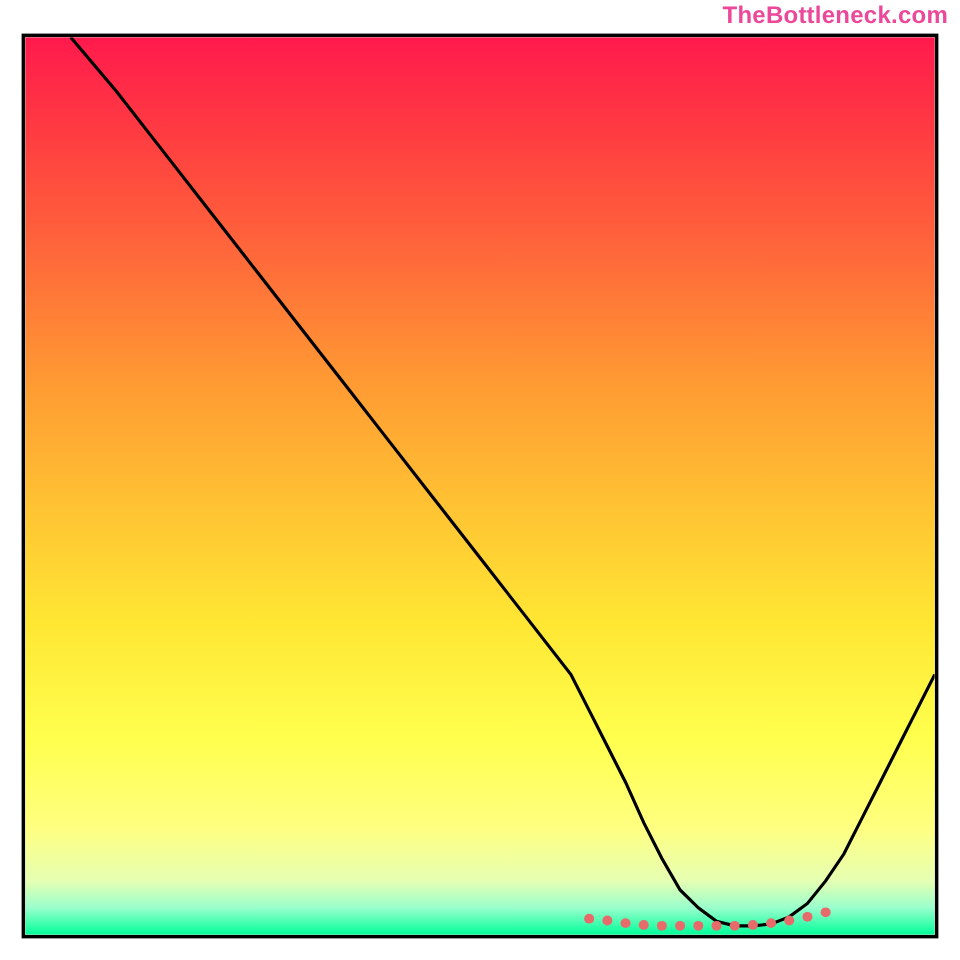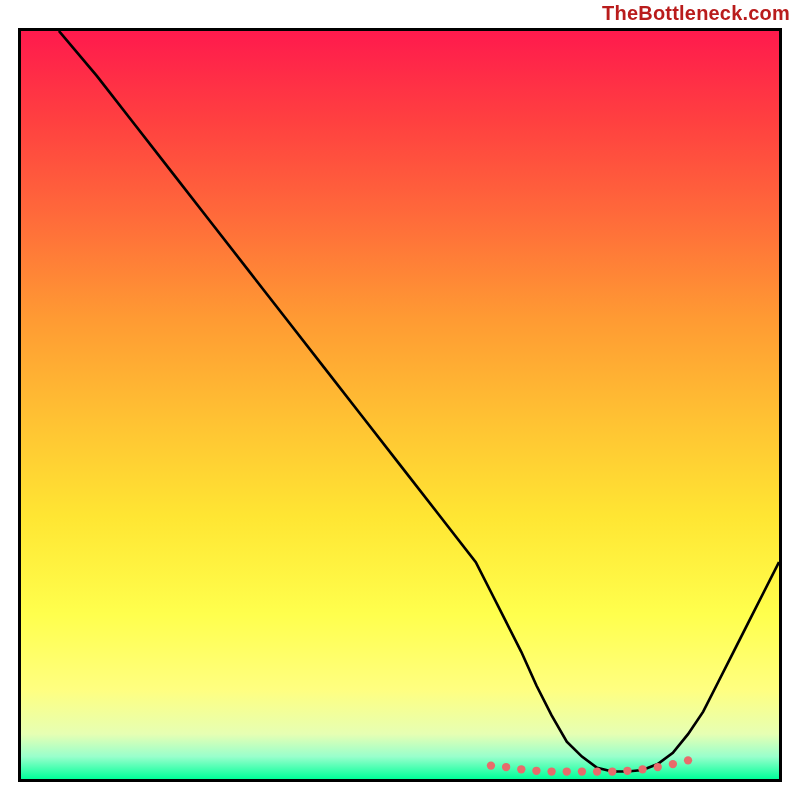--- a/index.html
+++ b/index.html
@@ -15,21 +15,21 @@
     width: 800px;
     height: 800px;
     box-sizing: border-box;
   }
   .watermark {
     position: absolute;
     top: 2px;
     right: 10px;
     font-size: 20px;
     font-weight: 600;
-    color: #b91c1c;
+    color: #ec4899;
     letter-spacing: 0.2px;
   }
   .plot-area {
     position: absolute;
     left: 18px;
     right: 18px;
     top: 28px;
     bottom: 18px;
     border: 3px solid #000;
     box-sizing: border-box;

